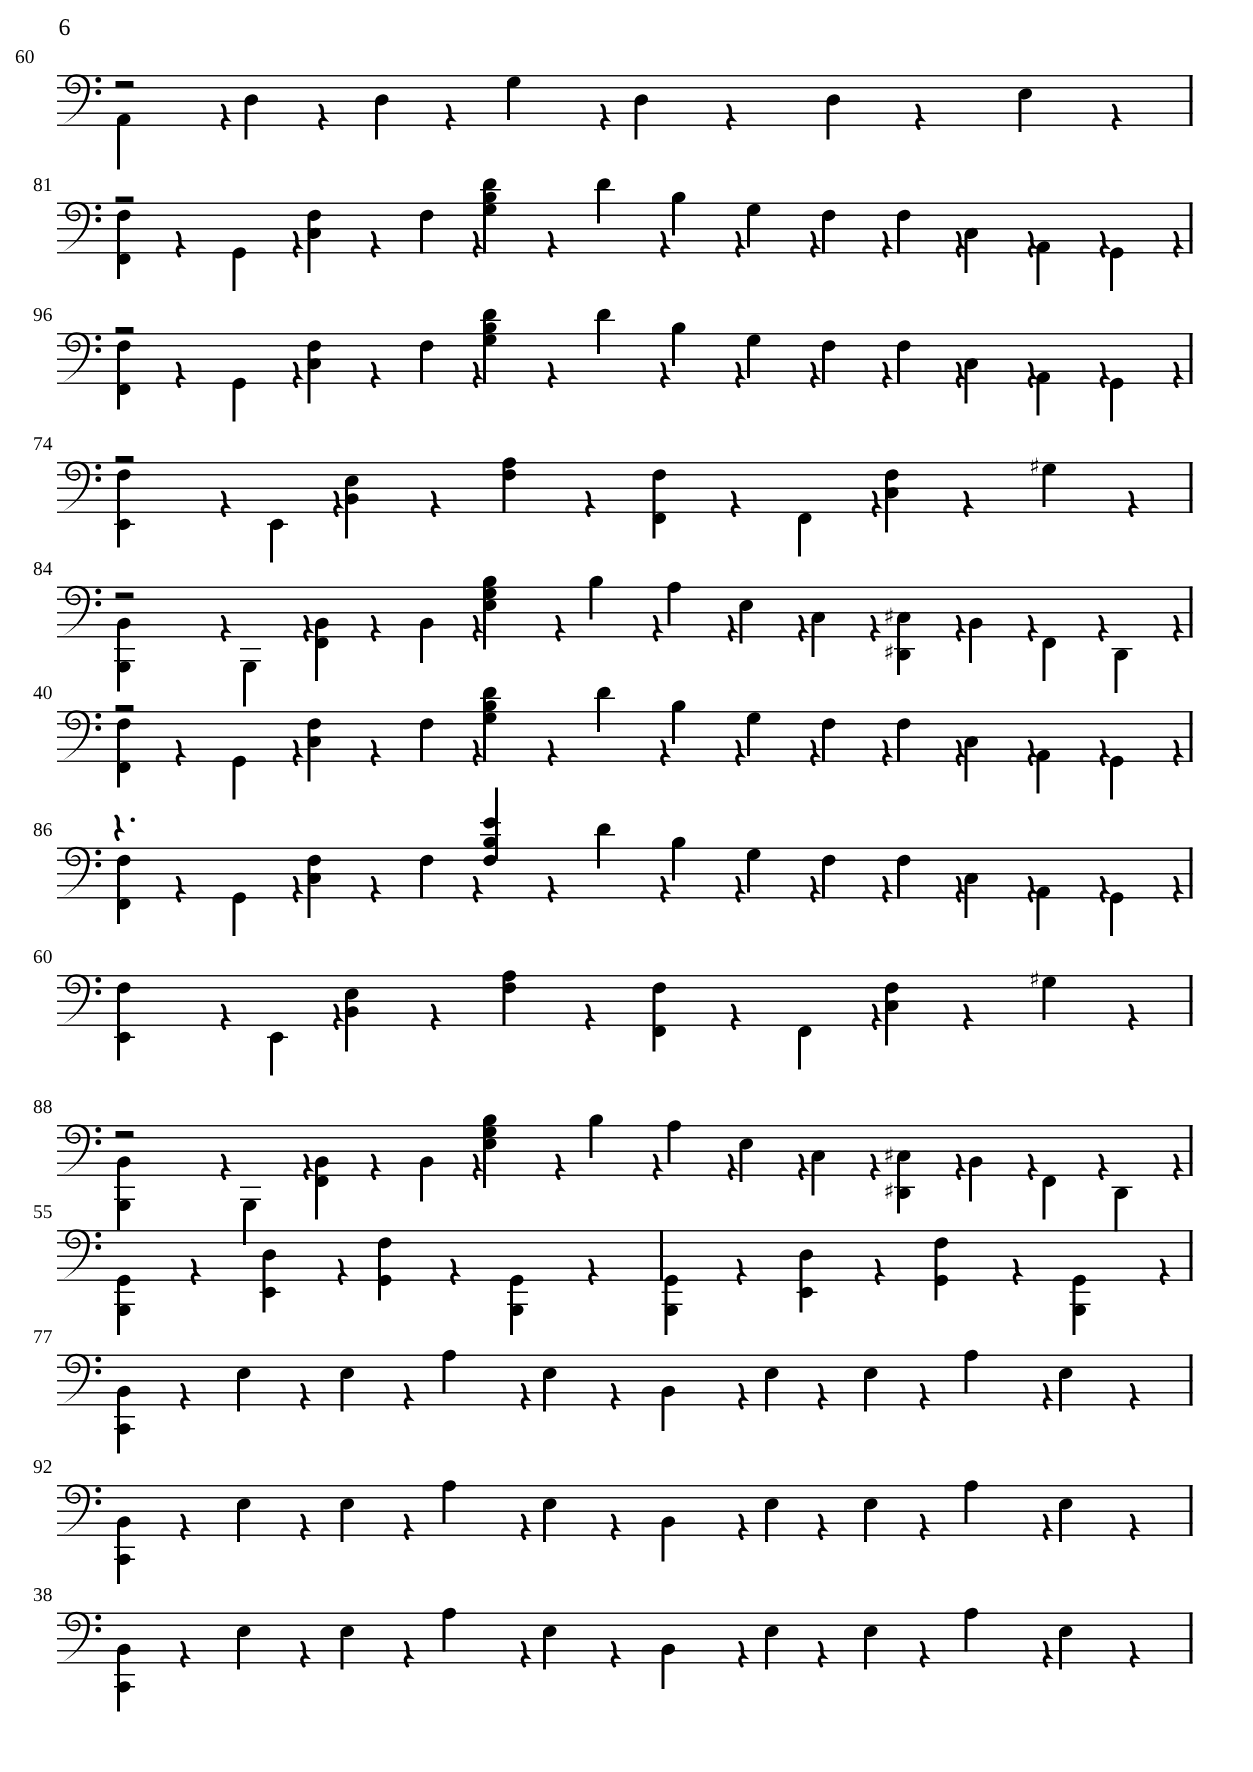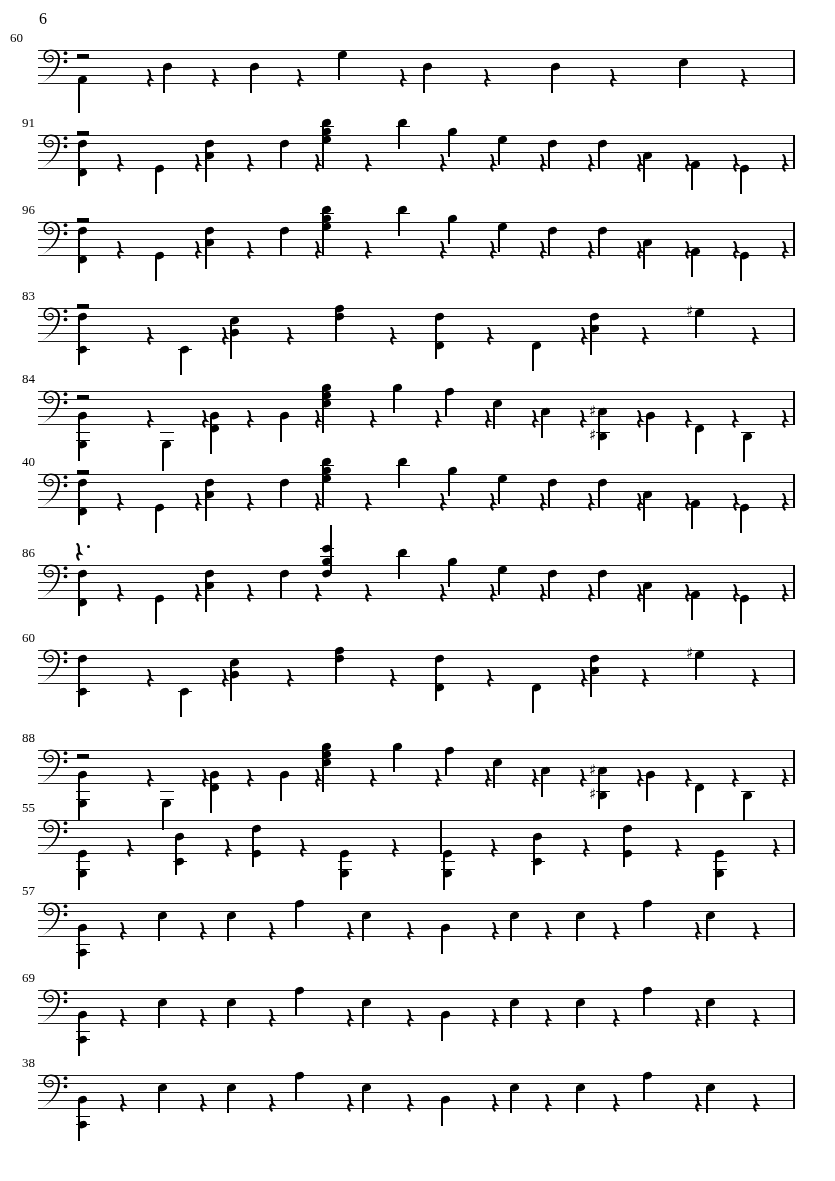--- a/index.html
+++ b/index.html
@@ -64,21 +64,21 @@
     <div class="stem" style="left: 551.3px; top: 66.5px; height: 26px;"></div>
     <div class="notehead" style="left: 551.3px; top: 63.2px;"></div>
     <svg width="9" height="18" viewBox="0 0 9 18" style="position: absolute; left: 609px; top: 69px;">
       <path d="M2.4,1 C6,4.5 1.8,7 5.2,10.5 C2.2,10 1.2,12.6 3.6,16.5" fill="none" stroke="#000" stroke-width="2.3" stroke-linecap="round"></path>
     </svg>
     <div class="stem" style="left: 679.3px; top: 62.375px; height: 26px;"></div>
     <div class="notehead" style="left: 679.3px; top: 59.075px;"></div>
     <svg width="9" height="18" viewBox="0 0 9 18" style="position: absolute; left: 740px; top: 69px;">
       <path d="M2.4,1 C6,4.5 1.8,7 5.2,10.5 C2.2,10 1.2,12.6 3.6,16.5" fill="none" stroke="#000" stroke-width="2.3" stroke-linecap="round"></path>
     </svg>
-    <div class="measureno" style="left: 22px; top: 115px;">91</div>
+    <div class="measureno" style="left: 22px; top: 115px;">81</div>
     <div class="staffline" style="left: 38px; top: 135px; width: 757px;"></div>
     <div class="staffline" style="left: 38px; top: 143.25px; width: 757px;"></div>
     <div class="staffline" style="left: 38px; top: 151.5px; width: 757px;"></div>
     <div class="staffline" style="left: 38px; top: 159.75px; width: 757px;"></div>
     <div class="staffline" style="left: 38px; top: 168px; width: 757px;"></div>
     <svg width="30" height="38" viewBox="0 0 30 38" style="position: absolute; left: 40px; top: 134px;">
       <path d="M2,34 C13,27 20,19 20,9 C20,3.5 16,0.5 11,0.5 C6.5,0.5 3.5,3.5 3.5,7.5 C3.5,11 6,13.5 9.5,13.5 C12,13.5 13.8,11.8 13.8,9.5 C13.8,7.5 12.3,6 10.3,6 C8.8,6 7.6,7 7.3,8.4 C8,7.5 9,7 10,7 C11.6,7 12.6,8.2 12.6,9.6 C12.6,11.3 11.2,12.4 9.6,12.4 C6.8,12.4 5,10.4 5,7.6 C5,4.3 7.6,2 11,2 C15,2 18,4.8 18,9 C18,18.5 12,26.5 2,34 Z" fill="#000"></path>
       <circle cx="25.5" cy="4.2" r="1.9" fill="#000"></circle>
       <circle cx="25.5" cy="12.4" r="1.9" fill="#000"></circle>
     </svg>
@@ -232,21 +232,21 @@
     <div class="stem" style="left: 691.3px; top: 250.875px; height: 26px;"></div>
     <div class="notehead" style="left: 691.3px; top: 247.575px;"></div>
     <svg width="9" height="18" viewBox="0 0 9 18" style="position: absolute; left: 732px; top: 241px;">
       <path d="M2.4,1 C6,4.5 1.8,7 5.2,10.5 C2.2,10 1.2,12.6 3.6,16.5" fill="none" stroke="#000" stroke-width="2.3" stroke-linecap="round"></path>
     </svg>
     <div class="stem" style="left: 740.3px; top: 255px; height: 26px;"></div>
     <div class="notehead" style="left: 740.3px; top: 251.7px;"></div>
     <svg width="9" height="18" viewBox="0 0 9 18" style="position: absolute; left: 781px; top: 241px;">
       <path d="M2.4,1 C6,4.5 1.8,7 5.2,10.5 C2.2,10 1.2,12.6 3.6,16.5" fill="none" stroke="#000" stroke-width="2.3" stroke-linecap="round"></path>
     </svg>
-    <div class="measureno" style="left: 22px; top: 288px;">83</div>
+    <div class="measureno" style="left: 22px; top: 288px;">74</div>
     <div class="staffline" style="left: 38px; top: 308px; width: 757px;"></div>
     <div class="staffline" style="left: 38px; top: 316.25px; width: 757px;"></div>
     <div class="staffline" style="left: 38px; top: 324.5px; width: 757px;"></div>
     <div class="staffline" style="left: 38px; top: 332.75px; width: 757px;"></div>
     <div class="staffline" style="left: 38px; top: 341px; width: 757px;"></div>
     <svg width="30" height="38" viewBox="0 0 30 38" style="position: absolute; left: 40px; top: 307px;">
       <path d="M2,34 C13,27 20,19 20,9 C20,3.5 16,0.5 11,0.5 C6.5,0.5 3.5,3.5 3.5,7.5 C3.5,11 6,13.5 9.5,13.5 C12,13.5 13.8,11.8 13.8,9.5 C13.8,7.5 12.3,6 10.3,6 C8.8,6 7.6,7 7.3,8.4 C8,7.5 9,7 10,7 C11.6,7 12.6,8.2 12.6,9.6 C12.6,11.3 11.2,12.4 9.6,12.4 C6.8,12.4 5,10.4 5,7.6 C5,4.3 7.6,2 11,2 C15,2 18,4.8 18,9 C18,18.5 12,26.5 2,34 Z" fill="#000"></path>
       <circle cx="25.5" cy="4.2" r="1.9" fill="#000"></circle>
       <circle cx="25.5" cy="12.4" r="1.9" fill="#000"></circle>
     </svg>
@@ -778,21 +778,21 @@
       <path d="M2.4,1 C6,4.5 1.8,7 5.2,10.5 C2.2,10 1.2,12.6 3.6,16.5" fill="none" stroke="#000" stroke-width="2.3" stroke-linecap="round"></path>
     </svg>
     <div class="ledger" style="left: 713px; top: 860.65px;"></div>
     <div class="ledger" style="left: 713px; top: 868.9px;"></div>
     <div class="stem" style="left: 715.3px; top: 853px; height: 36.625px;"></div>
     <div class="notehead" style="left: 715.3px; top: 849.7px;"></div>
     <div class="notehead" style="left: 715.3px; top: 870.325px;"></div>
     <svg width="9" height="18" viewBox="0 0 9 18" style="position: absolute; left: 772px; top: 839px;">
       <path d="M2.4,1 C6,4.5 1.8,7 5.2,10.5 C2.2,10 1.2,12.6 3.6,16.5" fill="none" stroke="#000" stroke-width="2.3" stroke-linecap="round"></path>
     </svg>
-    <div class="measureno" style="left: 22px; top: 883px;">57</div>
+    <div class="measureno" style="left: 22px; top: 883px;">77</div>
     <div class="staffline" style="left: 38px; top: 903px; width: 757px;"></div>
     <div class="staffline" style="left: 38px; top: 911.25px; width: 757px;"></div>
     <div class="staffline" style="left: 38px; top: 919.5px; width: 757px;"></div>
     <div class="staffline" style="left: 38px; top: 927.75px; width: 757px;"></div>
     <div class="staffline" style="left: 38px; top: 936px; width: 757px;"></div>
     <svg width="30" height="38" viewBox="0 0 30 38" style="position: absolute; left: 40px; top: 902px;">
       <path d="M2,34 C13,27 20,19 20,9 C20,3.5 16,0.5 11,0.5 C6.5,0.5 3.5,3.5 3.5,7.5 C3.5,11 6,13.5 9.5,13.5 C12,13.5 13.8,11.8 13.8,9.5 C13.8,7.5 12.3,6 10.3,6 C8.8,6 7.6,7 7.3,8.4 C8,7.5 9,7 10,7 C11.6,7 12.6,8.2 12.6,9.6 C12.6,11.3 11.2,12.4 9.6,12.4 C6.8,12.4 5,10.4 5,7.6 C5,4.3 7.6,2 11,2 C15,2 18,4.8 18,9 C18,18.5 12,26.5 2,34 Z" fill="#000"></path>
       <circle cx="25.5" cy="4.2" r="1.9" fill="#000"></circle>
       <circle cx="25.5" cy="12.4" r="1.9" fill="#000"></circle>
     </svg>
@@ -843,21 +843,21 @@
     <div class="stem" style="left: 643.3px; top: 903px; height: 26px;"></div>
     <div class="notehead" style="left: 643.3px; top: 899.7px;"></div>
     <svg width="9" height="18" viewBox="0 0 9 18" style="position: absolute; left: 694px; top: 922px;">
       <path d="M2.4,1 C6,4.5 1.8,7 5.2,10.5 C2.2,10 1.2,12.6 3.6,16.5" fill="none" stroke="#000" stroke-width="2.3" stroke-linecap="round"></path>
     </svg>
     <div class="stem" style="left: 706.3px; top: 915.375px; height: 26px;"></div>
     <div class="notehead" style="left: 706.3px; top: 912.075px;"></div>
     <svg width="9" height="18" viewBox="0 0 9 18" style="position: absolute; left: 752px; top: 922px;">
       <path d="M2.4,1 C6,4.5 1.8,7 5.2,10.5 C2.2,10 1.2,12.6 3.6,16.5" fill="none" stroke="#000" stroke-width="2.3" stroke-linecap="round"></path>
     </svg>
-    <div class="measureno" style="left: 22px; top: 970px;">69</div>
+    <div class="measureno" style="left: 22px; top: 970px;">92</div>
     <div class="staffline" style="left: 38px; top: 990px; width: 757px;"></div>
     <div class="staffline" style="left: 38px; top: 998.25px; width: 757px;"></div>
     <div class="staffline" style="left: 38px; top: 1006.5px; width: 757px;"></div>
     <div class="staffline" style="left: 38px; top: 1014.75px; width: 757px;"></div>
     <div class="staffline" style="left: 38px; top: 1023px; width: 757px;"></div>
     <svg width="30" height="38" viewBox="0 0 30 38" style="position: absolute; left: 40px; top: 989px;">
       <path d="M2,34 C13,27 20,19 20,9 C20,3.5 16,0.5 11,0.5 C6.5,0.5 3.5,3.5 3.5,7.5 C3.5,11 6,13.5 9.5,13.5 C12,13.5 13.8,11.8 13.8,9.5 C13.8,7.5 12.3,6 10.3,6 C8.8,6 7.6,7 7.3,8.4 C8,7.5 9,7 10,7 C11.6,7 12.6,8.2 12.6,9.6 C12.6,11.3 11.2,12.4 9.6,12.4 C6.8,12.4 5,10.4 5,7.6 C5,4.3 7.6,2 11,2 C15,2 18,4.8 18,9 C18,18.5 12,26.5 2,34 Z" fill="#000"></path>
       <circle cx="25.5" cy="4.2" r="1.9" fill="#000"></circle>
       <circle cx="25.5" cy="12.4" r="1.9" fill="#000"></circle>
     </svg>

